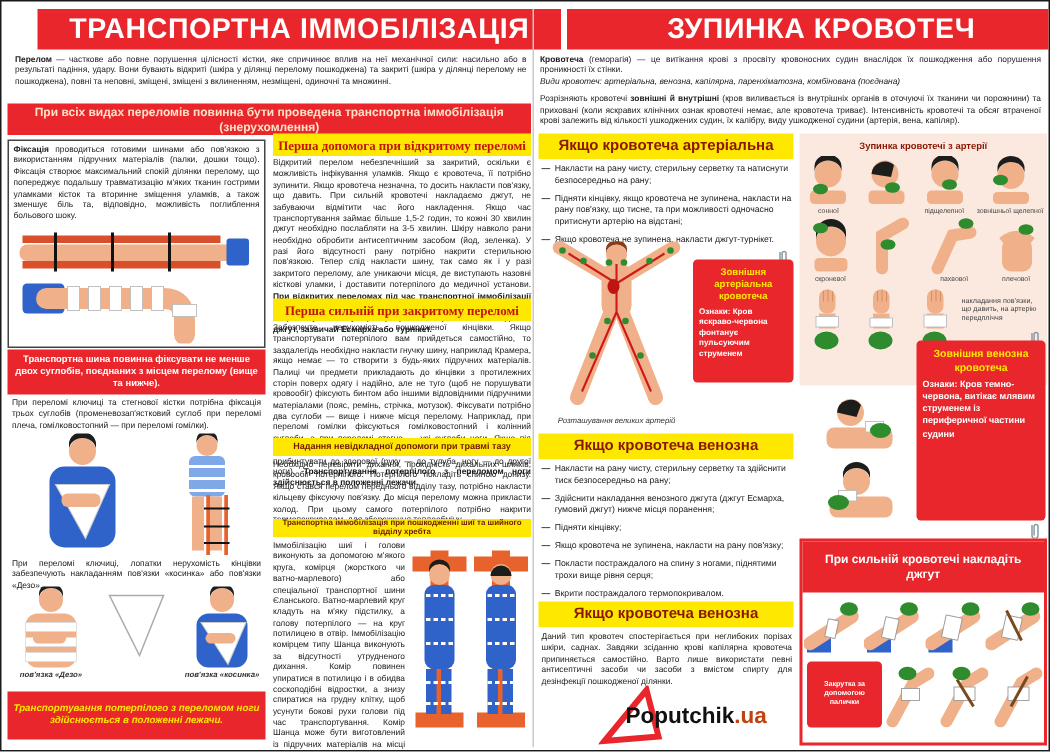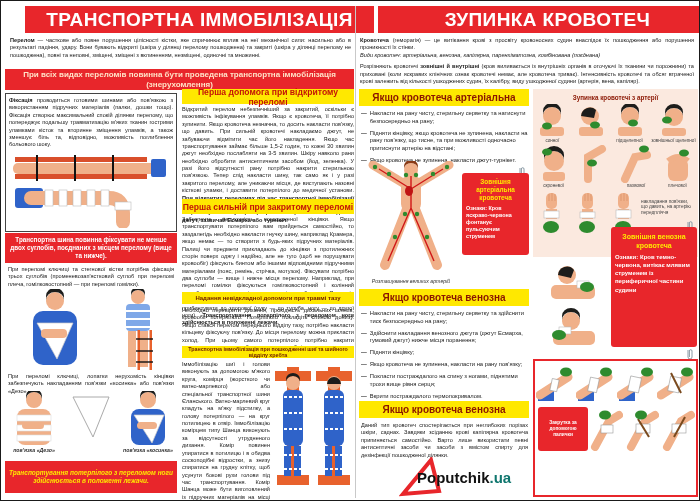--- a/index.html
+++ b/index.html
@@ -7,37 +7,37 @@
           box-sizing:border-box;overflow:hidden;font-family:"Liberation Sans",sans-serif;color:#1a1a1a;}
   .abs{position:absolute;}
   .j{text-align:justify;}
   .tiny{font-size:5.6px;line-height:1.32;color:#1a1a1a;}
   .b{font-weight:bold;}
   .i{font-style:italic;}
   .mainhdr{background:#e8262b;color:#fff;font-weight:bold;font-size:19px;letter-spacing:.4px;
            display:flex;align-items:center;justify-content:center;white-space:nowrap;margin-left:20px;}
   .rban{background:#e8262b;display:flex;align-items:center;justify-content:center;text-align:center;box-sizing:border-box;}
   .ybar{background:#ffe800;display:flex;align-items:center;justify-content:center;text-align:center;font-weight:bold;box-sizing:border-box;}
-  .ybig{color:#c41407;font-size:8.6px;}
+  .ybig{color:#c41407;font-size:8.6px;font-family:Liberation Serif, serif;}
   .ymed{color:#8a1500;font-size:10px;}
   .ysm{color:#6e1a00;font-size:6px;}
   .box{border:1px solid #444;box-sizing:border-box;background:#fff;}
   .badge{background:#e8262b;border-radius:3px;color:#fff;text-align:center;padding:5px 4px;box-sizing:border-box;}
   .badge .bt{color:#ffe800;font-weight:bold;display:block;margin-bottom:3px;}
   .cap{font-size:5.2px;color:#333;text-align:center;}
   .lbl{font-size:4.6px;color:#444;text-align:center;line-height:1.1;}
   .pink{background:#fbe9df;}
   .redpanel{border:2px solid #e8262b;box-sizing:border-box;background:#fff;}
   .bullet{display:flex;margin-bottom:4px;}
   .bullet::before{content:"—";font-weight:bold;margin-right:3px;flex:0 0 auto;font-size:5.8px;}
   .bullet span{font-size:5.8px;line-height:1.35;}
   .cell{display:flex;flex-direction:column;align-items:center;}
   .vdiv{background:#c9c9c9;width:1px;}
   .logo-text{font-weight:bold;font-size:15px;color:#111;}
-  .logo-text .ua{color:#0f766e;}
+  .logo-text .ua{color:#c2410c;}
 </style>
 </head>
 <body>
 
 <div class="poster">
 
   <div class="abs mainhdr" style="left:4px;top:5px;width:349px;height:27px;">ТРАНСПОРТНА ІММОБІЛІЗАЦІЯ</div>
   <div class="abs mainhdr" style="left:357px;top:5px;width:339px;height:27px;">ЗУПИНКА КРОВОТЕЧ</div>
   <div class="abs vdiv" style="left:354px;top:5px;height:492px;"></div>
 
@@ -426,20 +426,23 @@
   </svg>
   <div class="abs badge" style="left:610px;top:226px;width:86px;height:120px;">
     <span class="bt" style="font-size:7px;line-height:1.3;">Зовнішня венозна кровотеча</span>
     <span style="font-size:6px;line-height:1.35;display:block;text-align:left;font-weight:bold;">Ознаки: Кров темно-червона, витікає млявим струменем із периферичної частини судини</span>
   </div>
 
   <svg class="abs" style="left:684px;top:346px;" width="10" height="14" viewBox="0 0 10 14">
     <path d="M3 3 v7 a2 2 0 0 0 4 0 V4 a1.3 1.3 0 0 0 -2.6 0 v6" fill="none" stroke="#8a9aa5" stroke-width="1"></path>
   </svg>
   <div class="abs redpanel" style="left:532px;top:358px;width:165px;height:138px;">
+    <div class="rban" style="width:100%;height:34px;">
+      <span class="b" style="font-size:8px;color:#fff;line-height:1.3;width:90%;">При сильній кровотечі накладіть джгут</span>
+    </div>
     <div style="display:flex;justify-content:space-around;margin-top:4px;">
       <svg width="38" height="38" viewBox="0 0 38 38">
         <rect x="2" y="26" width="16" height="10" fill="#2f63c9"></rect>
         <path d="M4 30 L32 12" stroke="#f0b089" stroke-width="9" stroke-linecap="round"></path>
         <rect x="15" y="14" width="7" height="12" fill="#fff" stroke="#999" stroke-width="0.6" transform="rotate(12 18 20)"></rect>
         <ellipse cx="30" cy="7" rx="6" ry="4.5" fill="#2e8b2e"></ellipse>
       </svg>
       <svg width="38" height="38" viewBox="0 0 38 38">
         <rect x="2" y="26" width="16" height="10" fill="#2f63c9"></rect>
         <path d="M4 30 L32 12" stroke="#f0b089" stroke-width="9" stroke-linecap="round"></path>

